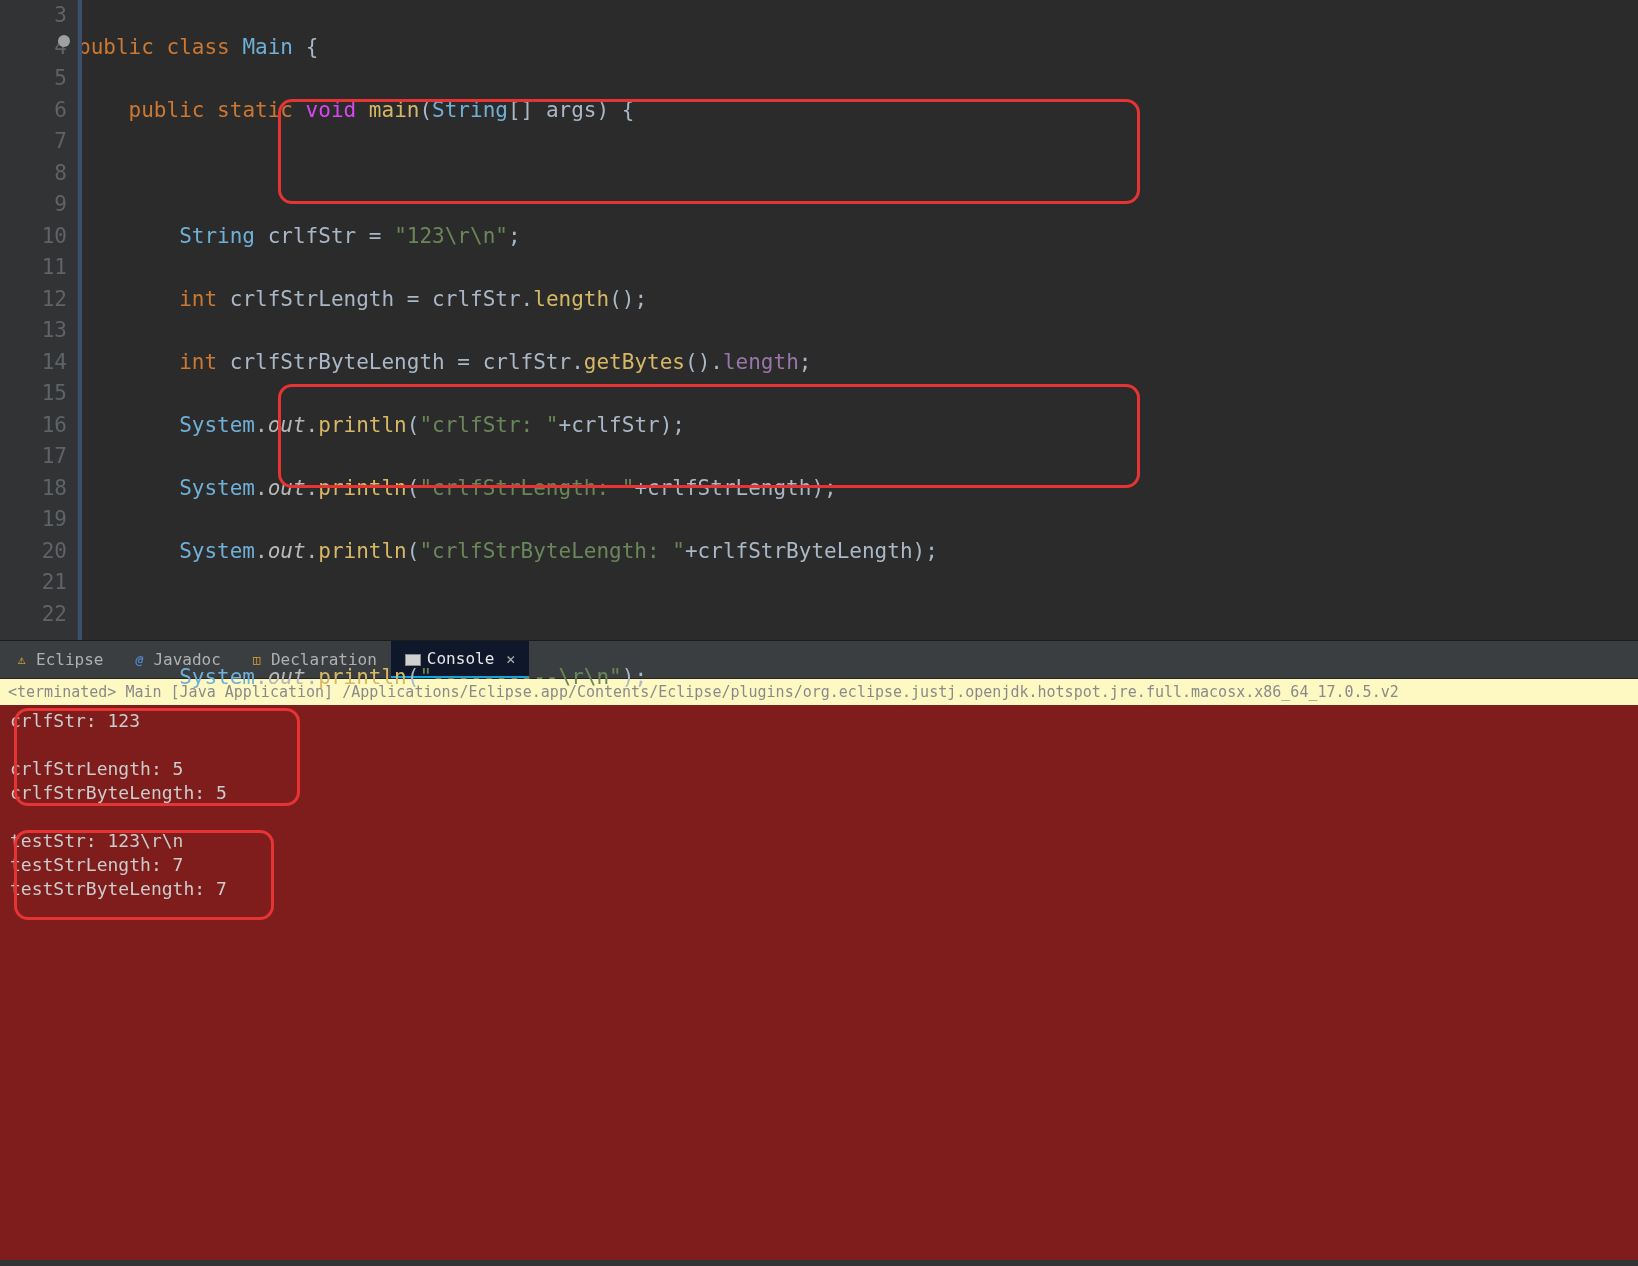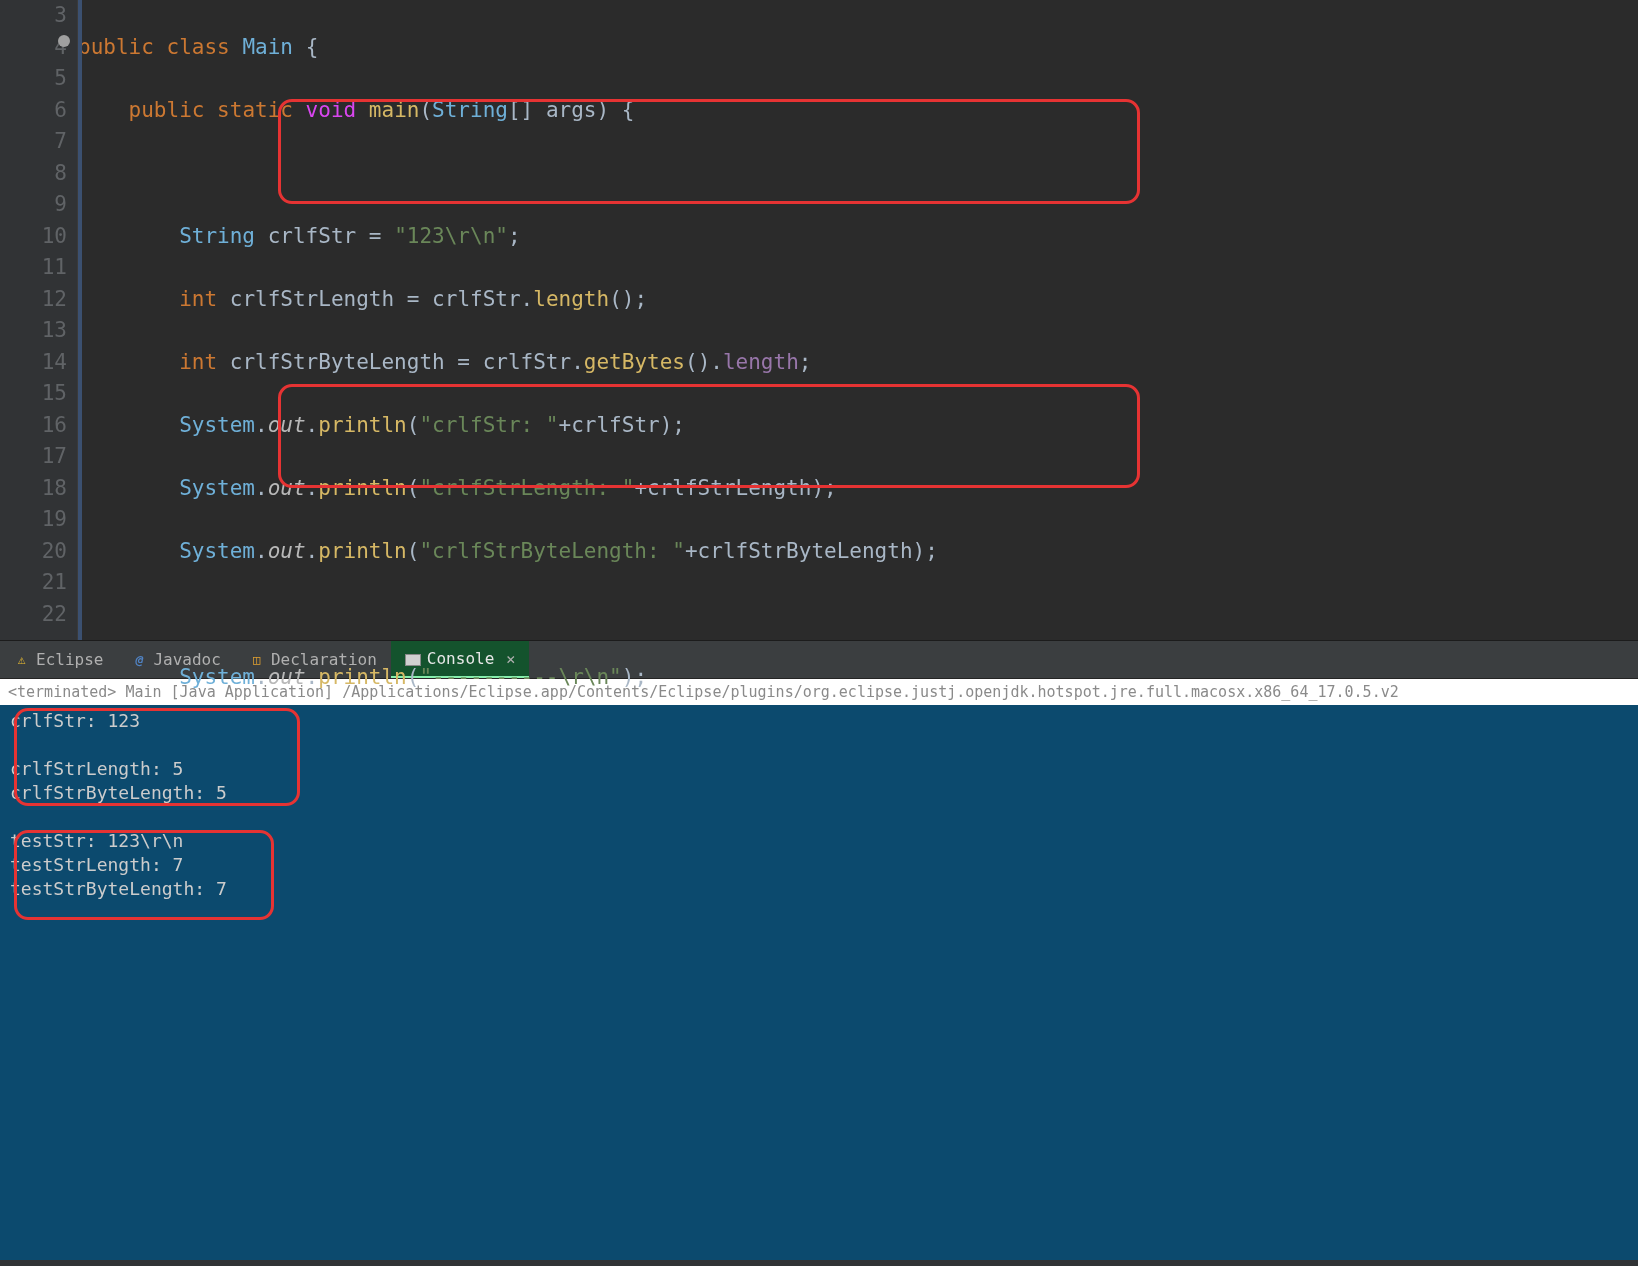--- a/index.html
+++ b/index.html
@@ -102,43 +102,43 @@
   }
   .tab {
     display: flex;
     align-items: center;
     gap: 6px;
     padding: 0 14px;
     height: 100%;
     cursor: pointer;
   }
   .tab.active {
-    background: #14532d;
+    background: #0f172a;
     color: #e8e8e8;
-    border-bottom: 2px solid #86efac;
+    border-bottom: 2px solid #0ea5e9;
   }
   .tab-icon {
     width: 16px; height: 16px;
     display: inline-flex; align-items: center; justify-content: center;
     font-size: 13px;
   }
   .tab-close { margin-left: 6px; color: #b0b0b0; font-size: 15px; }
   .console-header {
     font-size: 15px;
     color: #8a8a8a;
     padding: 4px 8px;
-    background: #ffffff;
+    background: #fef9c3;
     white-space: nowrap;
     overflow: hidden;
   }
   .console-output {
     font-family: 'Menlo','Monaco',monospace;
     font-size: 18px;
     color: #cccccc;
-    background: #0c4a6e;
+    background: #7f1d1d;
     padding: 4px 10px;
     line-height: 24px;
     white-space: pre;
     height: calc(100% - 70px);
     position: relative;
   }
   .icon-problems { color: #f0c030; }
   .icon-javadoc { color: #5083c4; font-style: italic; font-weight: bold; }
   .icon-decl { color: #e0a030; }
   .icon-console {

